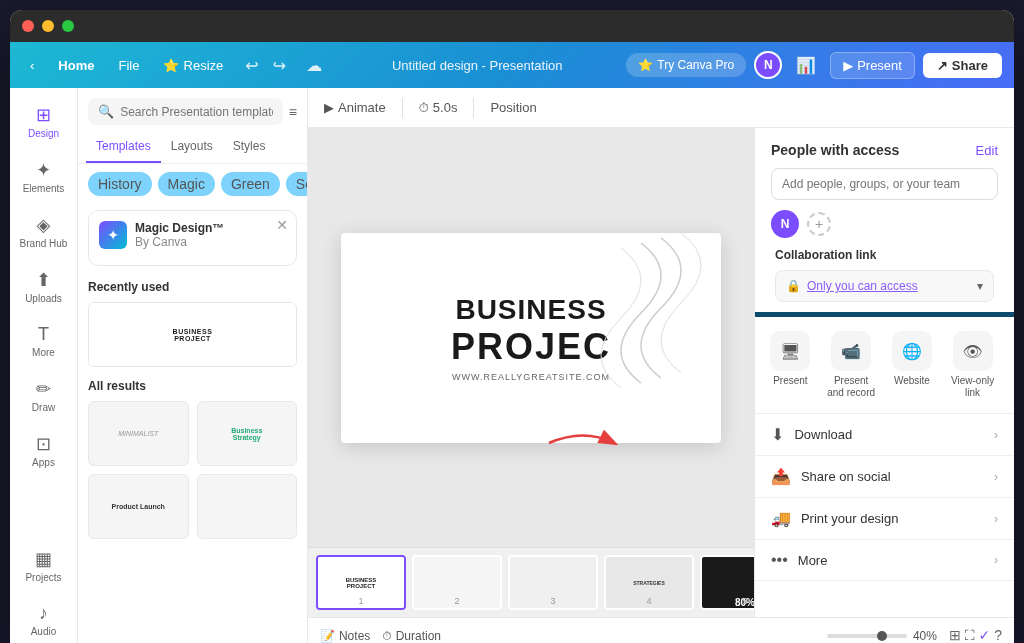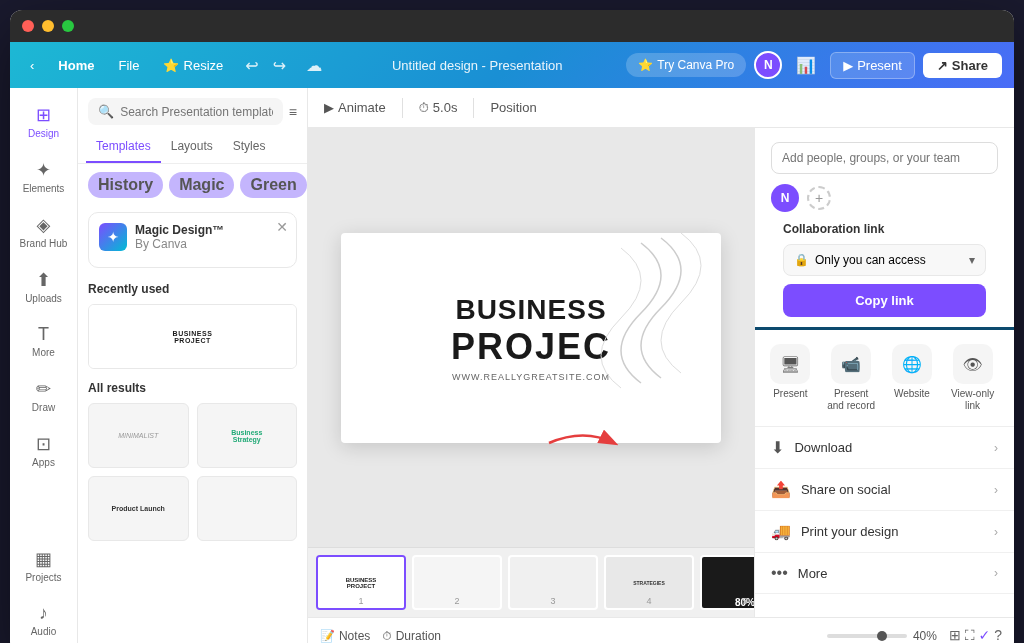--- a/index.html
+++ b/index.html
@@ -143,22 +143,22 @@
     .panel-tab {
       padding: 8px 10px; font-size: 12px; color: #666; cursor: pointer;
       border-bottom: 2px solid transparent;
     }
     .panel-tab.active { color: #7c4dff; border-bottom-color: #7c4dff; font-weight: 500; }
     .filter-chips {
       display: flex; gap: 6px; padding: 8px 10px; overflow-x: auto;
     }
     .filter-chips::-webkit-scrollbar { display: none; }
     .chip {
-      background: #c4b5fd; border-radius: 20px; padding: 4px 10px;
-      font-size: 16px; color: #555; cursor: pointer; white-space: nowrap; font-weight: bold;
+      background: #7dd3fc; border-radius: 20px; padding: 4px 10px;
+      font-size: 14px; color: #555; cursor: pointer; white-space: nowrap;
     }
 
     
     .magic-card {
       margin: 6px 10px; background: white; border: 1px solid #e8e8e8;
       border-radius: 10px; padding: 10px; position: relative;
     }
     .magic-card-close {
       position: absolute; top: 6px; right: 8px;
       color: #999; cursor: pointer; font-size: 14px;
@@ -309,28 +309,28 @@
     .owner-avatar {
       width: 28px; height: 28px; border-radius: 50%;
       background: #7c4dff; color: white; font-size: 12px; font-weight: 600;
       display: flex; align-items: center; justify-content: center;
     }
     .add-icon {
       width: 24px; height: 24px; border-radius: 50%;
       border: 2px dashed #ccc; display: flex; align-items: center; justify-content: center;
       color: #999; font-size: 14px; cursor: pointer;
     }
-    .collab-section { padding: 0 28px 10px; border-bottom: 3px solid #0c4a6e; }
+    .collab-section { padding: 0 20px 10px; border-bottom: 5px solid #0c4a6e; }
     .collab-label { font-size: 12px; font-weight: 600; color: #333; margin-bottom: 8px; }
     .collab-link-row {
       display: flex; align-items: center; justify-content: space-between;
       background: #f8f8f8; border-radius: 8px; padding: 8px 10px; border: 1px solid #e8e8e8;
     }
     .lock-icon { color: #666; font-size: 12px; margin-right: 6px; }
-    .collab-link-text { font-size: 12px; color: #000000; flex: 1; }
+    .collab-link-text { font-size: 12px; color: #8b5cf6; flex: 1; text-decoration: underline; }
     .chevron-down { color: #666; font-size: 12px; cursor: pointer; }
     .copy-btn {
       width: 100%; margin-top: 8px; background: #7c4dff; color: white;
       border: none; border-radius: 8px; padding: 9px; font-size: 13px;
       font-weight: 600; cursor: pointer;
     }
 
     .action-icons-row {
       display: flex; justify-content: space-around;
       padding: 14px 8px; border-bottom: 1px solid #eee;
@@ -612,37 +612,40 @@
               <div style="width:100%;height:100%;background:#1a1a1a;display:flex;align-items:flex-end;justify-content:center;">
                 <div style="font-size:10px;font-weight:900;color:white;text-align:center;">80%</div>
               </div>
               <span class="thumb-num" style="color:#ccc;">5</span>
             </div>
           </div>
         </div>
 
         <div class="share-panel">
           <div class="share-section">
+            <div class="share-heading">
+              <span class="share-title">People with access</span>
+              <span class="edit-link">Edit</span>
+            </div>
             <input class="people-input" type="text" placeholder="Add people, groups, or your team" style="">
             <div class="owner-row">
               <div class="owner-avatar">
                 <span>N</span>
               </div>
               <div class="add-icon">+</div>
             </div>
           </div>
 
           <div class="collab-section">
             <div class="collab-label">Collaboration link</div>
             <div class="collab-link-row">
               <span class="lock-icon">🔒</span>
               <span class="collab-link-text">Only you can access</span>
               <span class="chevron-down">▾</span>
             </div>
-            <button class="copy-btn">Copy link</button>
           </div>
 
           <div class="action-icons-row">
             <div class="action-icon-item">
               <div class="action-icon-circle">🖥</div>
               <span class="action-icon-label">Present</span>
             </div>
             <div class="action-icon-item">
               <div class="action-icon-circle">📹</div>
               <span class="action-icon-label">Present and record</span>

